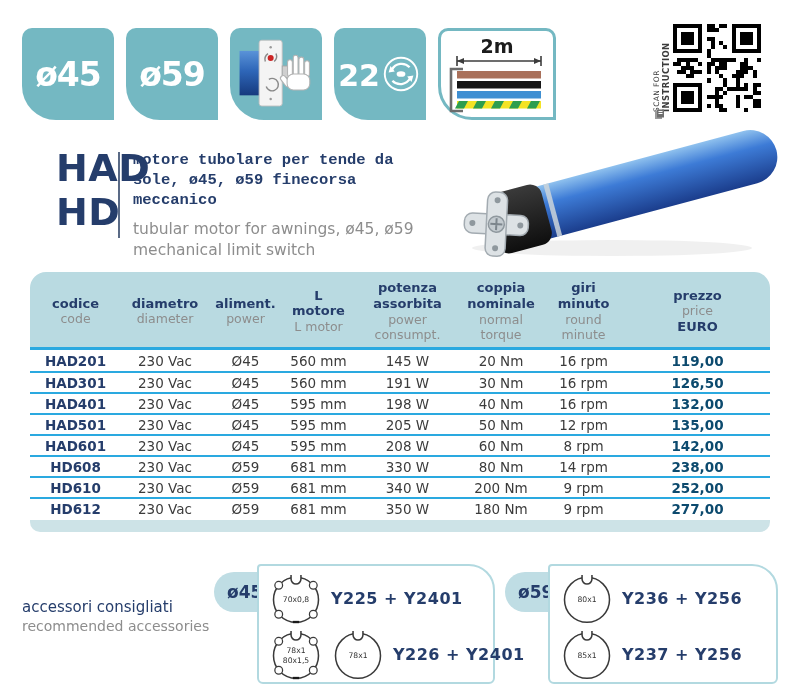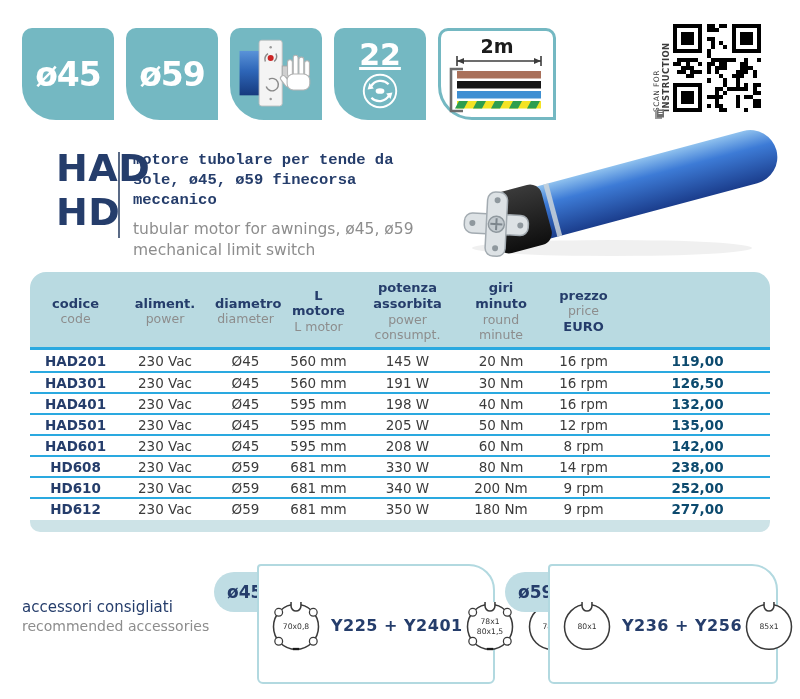--- a/index.html
+++ b/index.html
@@ -8,21 +8,21 @@
   }
   *{box-sizing:border-box;margin:0;padding:0;}
   body{font-family:"DejaVu Sans","Liberation Sans",sans-serif;background:#fff;}
   .page{position:relative;width:800px;height:699px;background:#fff;overflow:hidden;}
 
   
   .badge{position:absolute;top:28px;width:92px;height:92px;background:var(--teal);
     border-radius:10px 10px 0 34px;color:#fff;display:flex;align-items:center;justify-content:center;}
   .badge .dia{font-size:33px;font-weight:bold;letter-spacing:-1px;}
   .badge.icon-badge{padding:6px;}
-  .badge.turns{flex-direction:column;gap:0;text-decoration:underline;}
+  .badge.turns{flex-direction:row;gap:0;}
   .badge.turns .num{font-size:30px;font-weight:bold;line-height:30px;margin-top:4px;}
   .cable-badge{position:absolute;left:438px;top:28px;width:118px;height:92px;background:#fff;
     border:3px solid var(--teal);border-radius:10px 10px 0 34px;}
   .cable-badge .len{position:absolute;left:0;right:0;top:4px;text-align:center;
     font-size:19px;font-weight:bold;color:#1c1c1c;}
   .qr-block{position:absolute;left:652px;top:24px;width:116px;height:92px;display:flex;}
   .qr-caption{writing-mode:vertical-rl;transform:rotate(180deg);font-size:7.5px;color:#3c3c3c;
     letter-spacing:.4px;height:88px;text-align:left;margin-right:2px;}
   .qr-caption b{font-size:8.5px;}
   .qr-caption-icon{position:absolute;left:2px;bottom:-4px;}
@@ -56,21 +56,21 @@
   .acc-title{position:absolute;left:22px;top:598px;}
   .acc-title .it{font-size:15px;font-weight:normal;color:var(--navy);}
   .acc-title .en{font-size:14px;color:var(--gray);margin-top:2px;}
   .acc-pill{position:absolute;width:52px;height:40px;background:var(--pillbg);
     border-radius:20px 0 0 20px;color:var(--navy);font-weight:bold;font-size:17px;
     display:flex;align-items:center;padding-left:13px;}
   .acc-box{position:absolute;top:564px;height:120px;background:#fff;
     border:2px solid var(--boxborder);border-radius:4px 26px 6px 6px;padding:2px 0 0 10px;}
   .acc-box-45{left:257px;width:238px;}
   .acc-box-59{left:548px;width:230px;}
-  .acc-rows{display:flex;flex-direction:row;height:100%;justify-content:flex-start;}
+  .acc-rows{display:flex;flex-direction:column;height:100%;justify-content:flex-end;}
   .acc-row{display:flex;align-items:center;gap:8px;}
   .combo{font-size:16px;font-weight:bold;color:var(--navy);letter-spacing:.5px;white-space:nowrap;}
   .profile{line-height:0;}
 </style>
 </head>
 <body>
 
 <div class="page">
 
   <div class="badge" style="left:22px">
@@ -316,34 +316,38 @@
     </g>
   </svg>
 
   <div class="spec-table">
     <div class="thead" id="thead">
         <div class="hcell">
           <span class="it">codice</span>
           <span class="en">code</span>
         </div>
         <div class="hcell">
+          <span class="it">diametro</span>
+          <span class="en">diameter</span>
+        </div>
+        <div class="hcell">
           <span class="it">aliment.</span>
           <span class="en">power</span>
         </div>
         <div class="hcell">
-          <span class="it">diametro</span>
-          <span class="en">diameter</span>
-        </div>
-        <div class="hcell">
           <span class="it">L motore</span>
           <span class="en">L motor</span>
         </div>
         <div class="hcell">
           <span class="it">potenza assorbita</span>
           <span class="en">power consumpt.</span>
+        </div>
+        <div class="hcell">
+          <span class="it">coppia nominale</span>
+          <span class="en">normal torque</span>
         </div>
         <div class="hcell">
           <span class="it">giri minuto</span>
           <span class="en">round minute</span>
         </div>
         <div class="hcell">
           <span class="it">prezzo</span>
           <span class="en">price</span>
           <span class="extra">EURO</span>
         </div>

